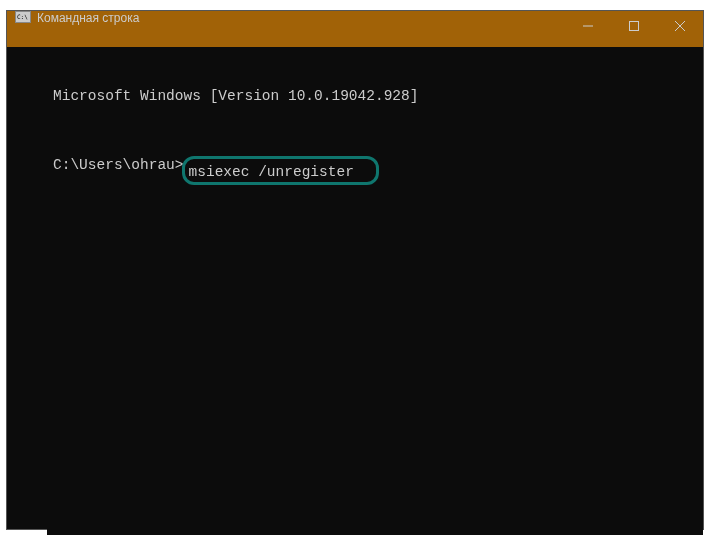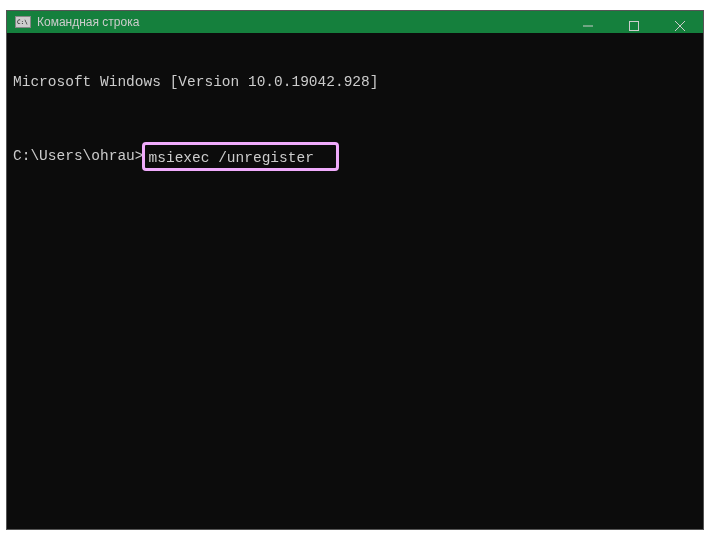--- a/index.html
+++ b/index.html
@@ -13,24 +13,23 @@
       justify-content: center;
     }
     .outer-border {
       width: 698px;
       height: 520px;
       border: 1px solid #555;
       background: #0c0c0c;
       position: relative;
     }
     .titlebar {
-      height: 22px;
-      background: #15803d;
+      height: 36px;
+      background: #a16207;
       display: flex;
-      align-items: center;
       color: #ccc;
       font-size: 12px;
       user-select: none;
     }
     .titlebar-icon {
       width: 16px;
       height: 12px;
       margin-left: 8px;
       margin-right: 6px;
       background: #ccc;
@@ -67,30 +66,31 @@
     .terminal {
       padding: 4px 6px;
       font-family: Consolas, 'Courier New', monospace;
       font-size: 14.5px;
       color: #ccc;
       line-height: 1.25;
       white-space: pre;
       background: #0c0c0c;
       height: calc(100% - 30px);
       position: relative;
+      margin-left: 40px;
     }
     .line { display: block; }
     .prompt-line {
       display: flex;
-      align-items: center;
+      align-items: flex-start;
       margin-top: 14px;
     }
     .highlight-box {
-      border: 3px solid #f0abfc;
-      border-radius: 4px;
+      border: 3px solid #0f766e;
+      border-radius: 12px;
       padding: 1px 14px 1px 4px;
       margin-left: -2px;
       display: inline-block;
     }
     .cursor {
       display: inline-block;
       width: 8px;
       height: 16px;
     }
   </style>

